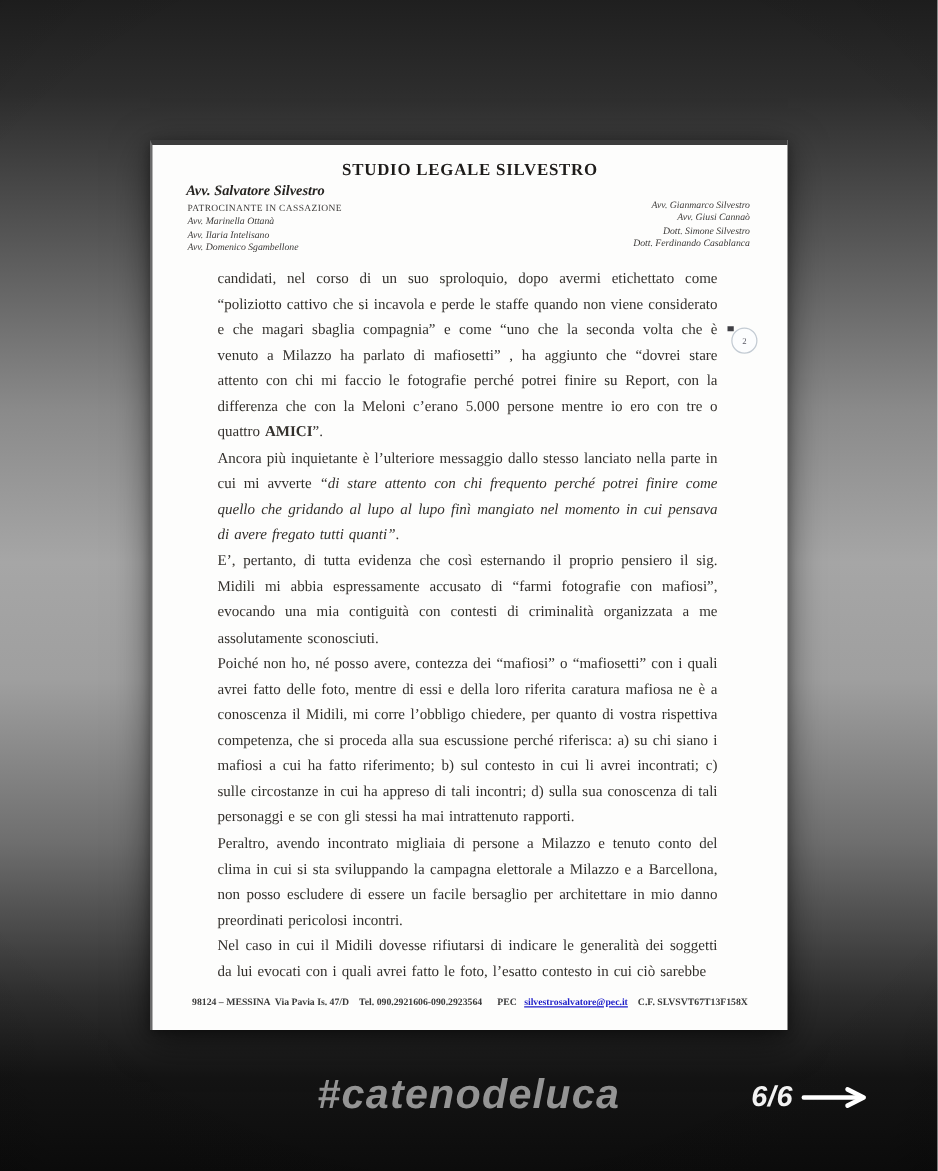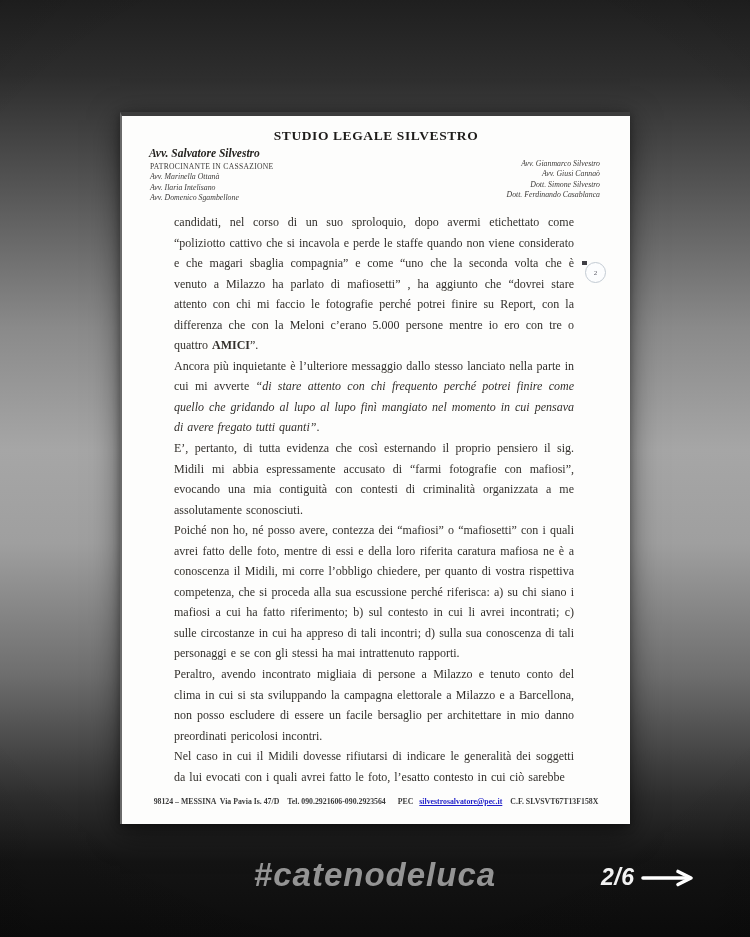--- a/index.html
+++ b/index.html
@@ -96,20 +96,20 @@
 
     <div class="doc-footer">
       <span>98124 – MESSINA  Via Pavia Is. 47/D</span><span>Tel. 090.2921606-090.2923564</span><span><span>PEC </span><a class="pec-link" href="#">silvestrosalvatore@pec.it</a></span><span>C.F. SLVSVT67T13F158X</span>
     </div>
   </div>
 
   <div class="vignette"></div>
 
   <div class="caption">#catenodeluca</div>
   <div class="pagination">
-    <span>2/6</span>
+    <span>6/6</span>
   </div>
   <svg class="arrow" width="54" height="18" viewBox="0 0 54 18">
     <path d="M2 9 H47" stroke="#ffffff" stroke-width="3.6" stroke-linecap="round" fill="none"></path>
     <path d="M37 2.5 L50 9 L37 15.5" stroke="#ffffff" stroke-width="3.6" stroke-linecap="round" stroke-linejoin="round" fill="none"></path>
   </svg>
 
 </div>
 
 </body></html>

